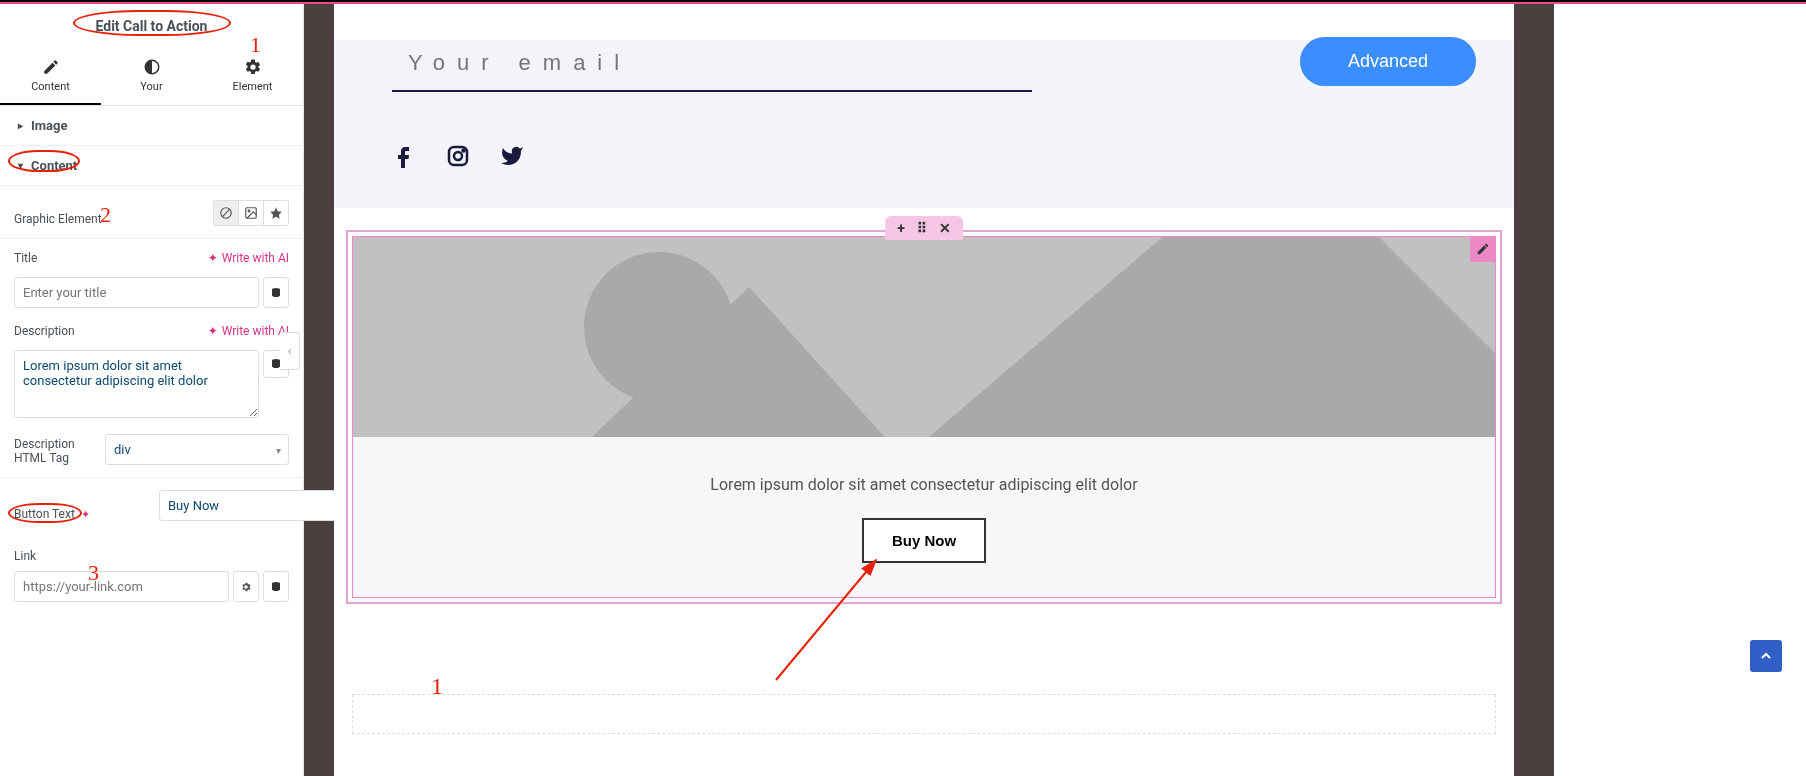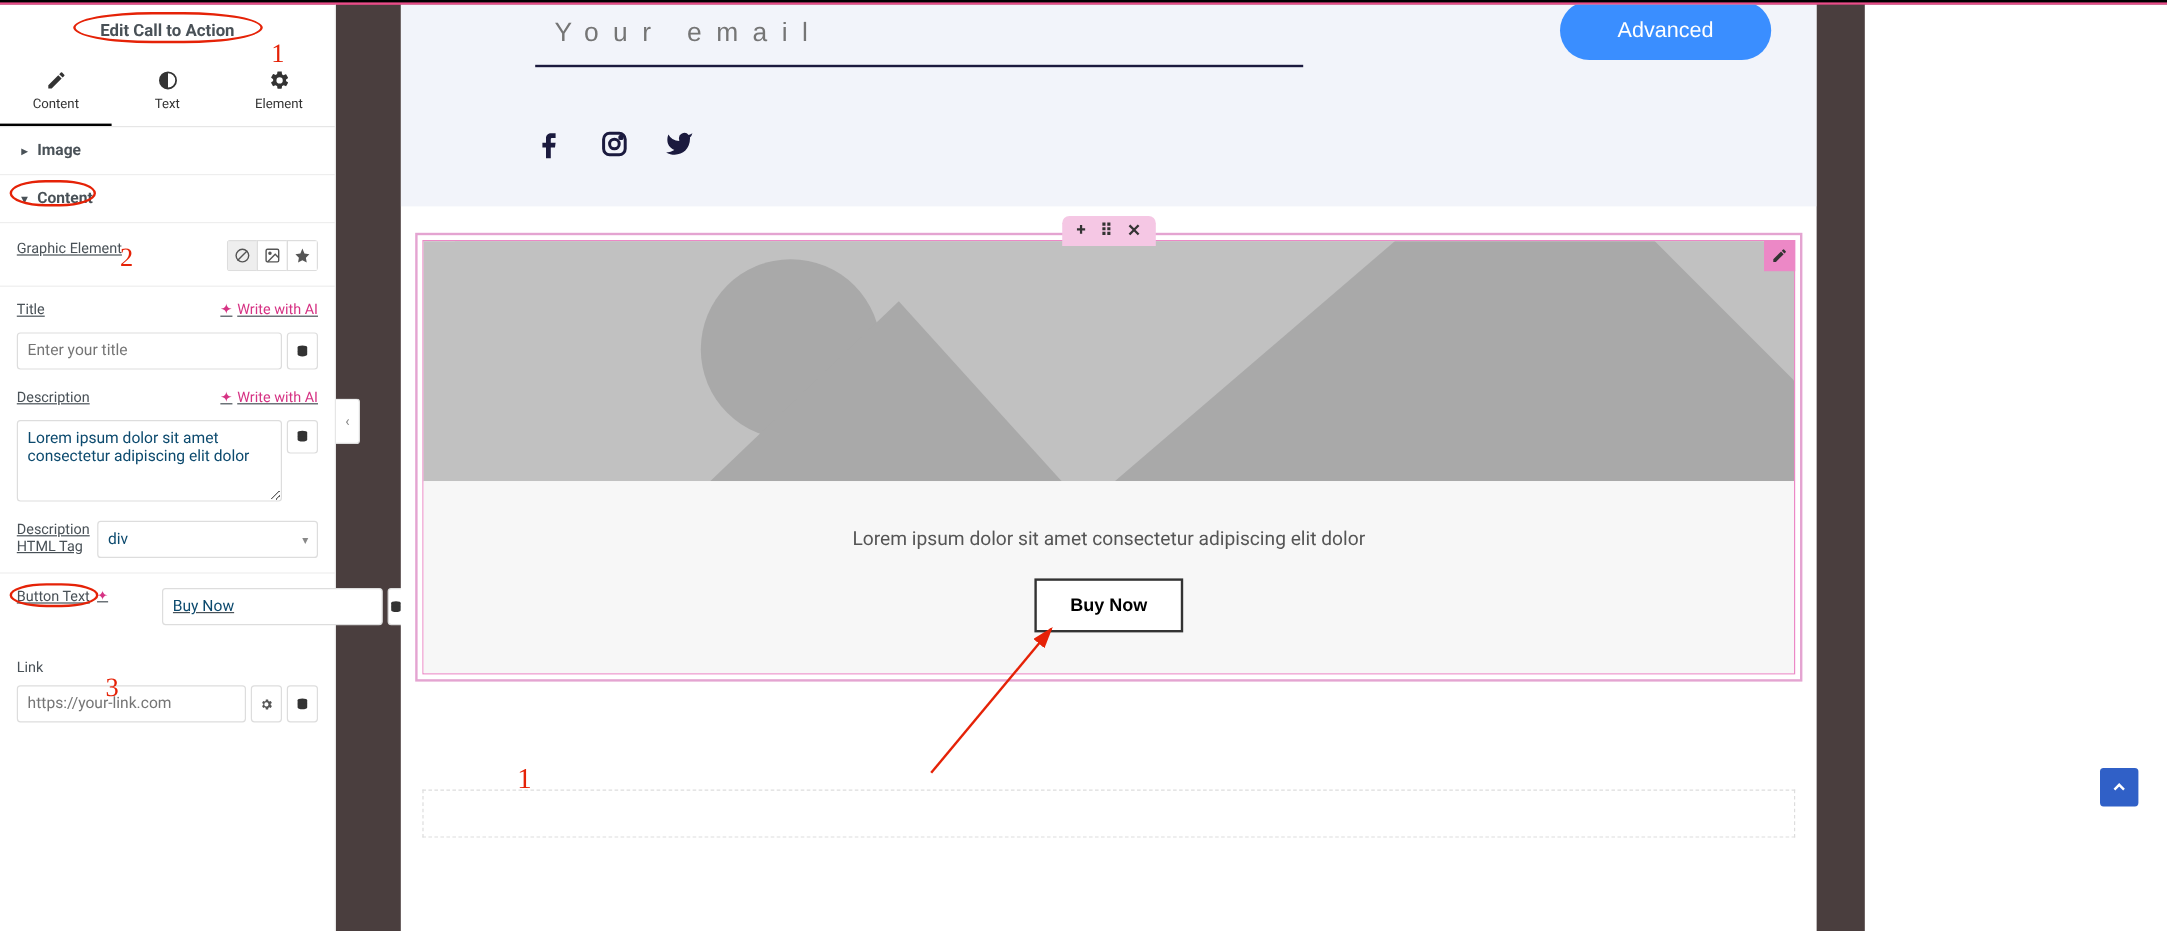--- a/index.html
+++ b/index.html
@@ -21,21 +21,21 @@
   position: absolute;
   top: 2px; left: 0; right: 0;
   height: 2px;
   background: #ea4c89;
 }
 
 
 .sidebar {
   position: absolute;
   left: 0; top: 4px;
-  width: 280px;
+  width: 304px;
   height: 772px;
   background: #fff;
   border-right: 1px solid #e6e6e6;
   display: flex;
   flex-direction: column;
   font-size: 13px;
   color: #495157;
 }
 .sidebar-title {
   text-align: center;
@@ -102,24 +102,23 @@
   left: 100px; top: 198px;
   color: #e52207;
   font-size: 22px;
   font-family: "Times New Roman", serif;
 }
 .section-body {
   padding: 14px 14px 4px 14px;
 }
 .row {
   display: flex;
-  align-items: flex-start;
+  align-items: flex-end;
   justify-content: space-between;
   margin-bottom: 12px;
-  text-decoration: underline;
 }
 .label { color: #495157; font-size: 12px; }
 .seg-group {
   display: flex;
   border-radius: 3px;
   overflow: hidden;
 }
 .seg {
   width: 26px; height: 26px;
   display: flex; align-items: center; justify-content: center;
@@ -212,21 +211,22 @@
   position: absolute;
   left: 334px;
   top: 4px;
   width: 1180px;
   height: 772px;
   background: #fff;
   overflow: hidden;
 }
 .email-block {
   background: #f2f4fa;
-  padding: 0 130px 40px 112px;
+  padding: 0 130px 40px 58px;
+  margin-top: 36px;
 }
 .email-field {
   width: 640px;
   border: none;
   border-bottom: 2px solid #1b1a3e;
   font-size: 22px;
   letter-spacing: 12px;
   padding: 10px 16px 14px 16px;
   background: transparent;
   color: #ced0dc;
@@ -351,21 +351,21 @@
     <div class="tab active">
       <svg width="18" height="18" viewBox="0 0 24 24" fill="#333">
           <path d="M3 17.25V21h3.75L17.81 9.94l-3.75-3.75L3 17.25zM20.71 7.04a1 1 0 000-1.41l-2.34-2.34a1 1 0 00-1.41 0l-1.83 1.83 3.75 3.75 1.83-1.83z"></path>
         </svg>
       <div class="tab-label">Content</div>
     </div>
     <div class="tab">
       <svg width="18" height="18" viewBox="0 0 24 24" fill="#333">
           <path d="M12 2a10 10 0 100 20 10 10 0 000-20zm0 18V4a8 8 0 010 16z"></path>
         </svg>
-      <div class="tab-label">Text</div>
+      <div class="tab-label">Your</div>
     </div>
     <div class="tab">
       <svg width="18" height="18" viewBox="0 0 24 24" fill="#333">
           <path d="M19.14 12.94a7.07 7.07 0 000-1.88l2.03-1.58a.5.5 0 00.12-.64l-1.92-3.32a.5.5 0 00-.61-.22l-2.39.96a7.03 7.03 0 00-1.62-.94l-.36-2.54A.5.5 0 0013.9 2h-3.84a.5.5 0 00-.49.42l-.36 2.54c-.58.24-1.12.56-1.62.94l-2.39-.96a.5.5 0 00-.61.22L2.67 8.48a.5.5 0 00.12.64l2.03 1.58a7.07 7.07 0 000 1.88L2.79 14.16a.5.5 0 00-.12.64l1.92 3.32c.14.24.43.34.61.22l2.39-.96c.5.38 1.04.7 1.62.94l.36 2.54a.5.5 0 00.49.42h3.84a.5.5 0 00.49-.42l.36-2.54c.58-.24 1.12-.56 1.62-.94l2.39.96c.24.1.5-.02.61-.22l1.92-3.32a.5.5 0 00-.12-.64l-2.03-1.58zM12 15.5A3.5 3.5 0 1112 8.5a3.5 3.5 0 010 7z"></path>
         </svg>
       <div class="tab-label">Element</div>
     </div>
   </div>
 
   <div class="section-header">

